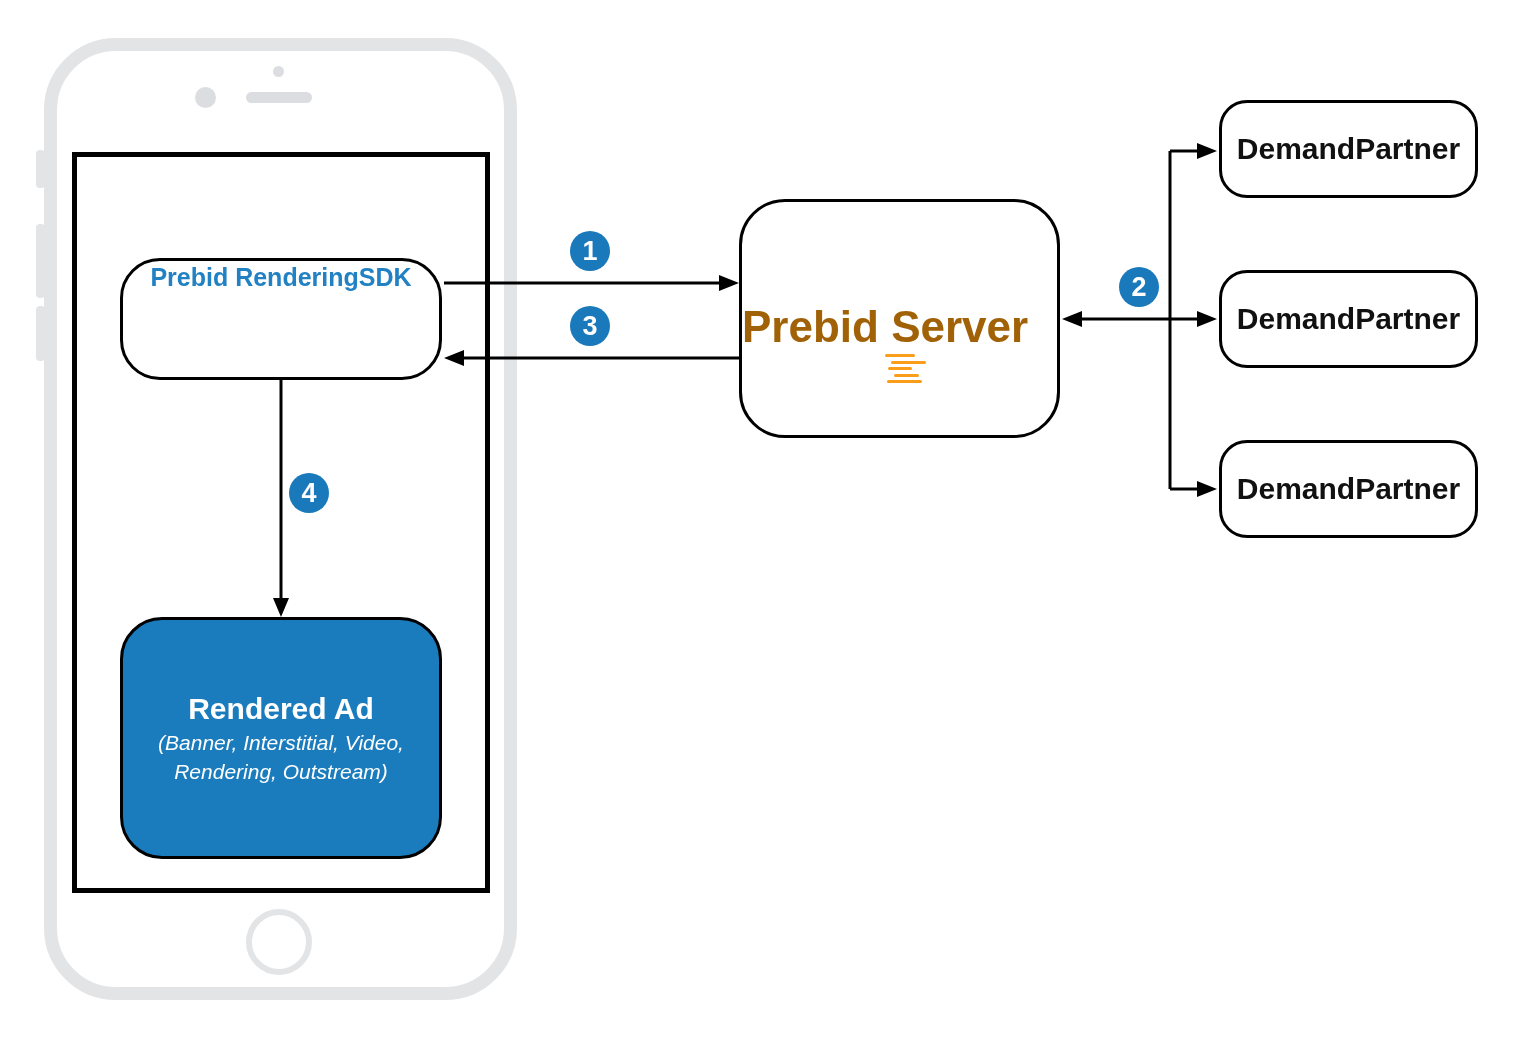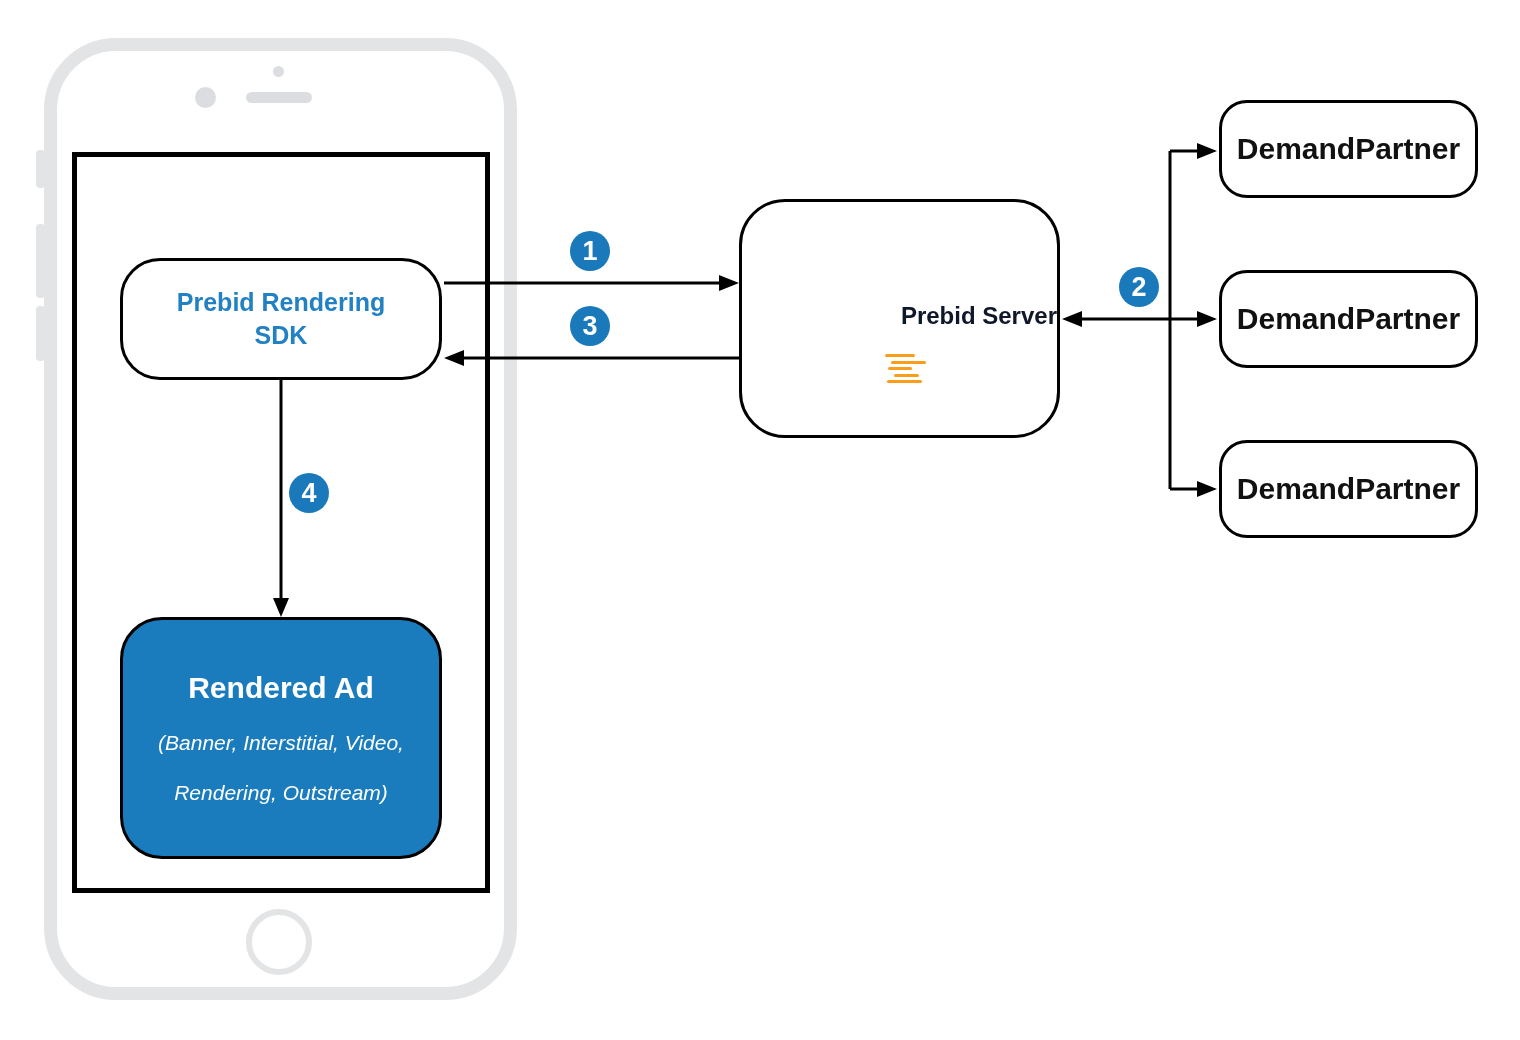--- a/index.html
+++ b/index.html
@@ -20,35 +20,35 @@
 
   
   .mobile-box{position:absolute;left:72px;top:152px;width:408px;height:731px;
               border:5px solid #000000;background:transparent;}
   .mobile-title{position:absolute;left:72px;top:188px;width:418px;text-align:center;
                 font-size:30px;font-weight:bold;color:#1e7fc1;}
 
   
   .sdk-box{position:absolute;left:120px;top:258px;width:316px;height:116px;
            border:3px solid #000000;border-radius:40px;background:#ffffff;
-           display:flex;flex-direction:column;justify-content:center;align-items:center;}
+           display:flex;flex-direction:row;justify-content:center;align-items:flex-start;}
   .sdk-box div{font-size:25px;font-weight:bold;color:#2181c2;line-height:33px;text-align:center;}
 
   
   .ad-box{position:absolute;left:120px;top:617px;width:316px;height:236px;
           border:3px solid #000000;border-radius:42px;background:#1a7cbc;color:#ffffff;
-          display:flex;flex-direction:column;justify-content:center;align-items:center;gap:21px;}
+          display:flex;flex-direction:column;justify-content:center;align-items:center;}
   .ad-title{font-size:30px;font-weight:bold;line-height:38px;text-align:center;}
   .ad-sub{font-size:21px;font-style:italic;line-height:29px;text-align:center;}
 
   
   .server-box{position:absolute;left:739px;top:199px;width:315px;height:233px;
               border:3px solid #000000;border-radius:46px;background:#ffffff;}
-  .server-title{position:absolute;left:0;top:100px;width:100%;text-align:right;
-                font-size:24px;font-weight:bold;color:#0f172a;}
+  .server-title{position:absolute;left:0;top:100px;width:100%;text-align:left;
+                font-size:44px;font-weight:bold;color:#a16207;}
   .prebid-logo{position:absolute;left:141px;top:152px;width:46px;height:32px;}
   .prebid-logo span{position:absolute;height:3px;border-radius:2px;background:#f99d1b;display:block;}
   .pl1{left:2px;top:0;width:30px;}
   .pl2{left:8px;top:7px;width:35px;}
   .pl3{left:5px;top:13px;width:24px;}
   .pl4{left:11px;top:20px;width:25px;}
   .pl5{left:4px;top:26px;width:35px;}
 
   
   .dp-box{position:absolute;left:1219px;width:253px;height:92px;

